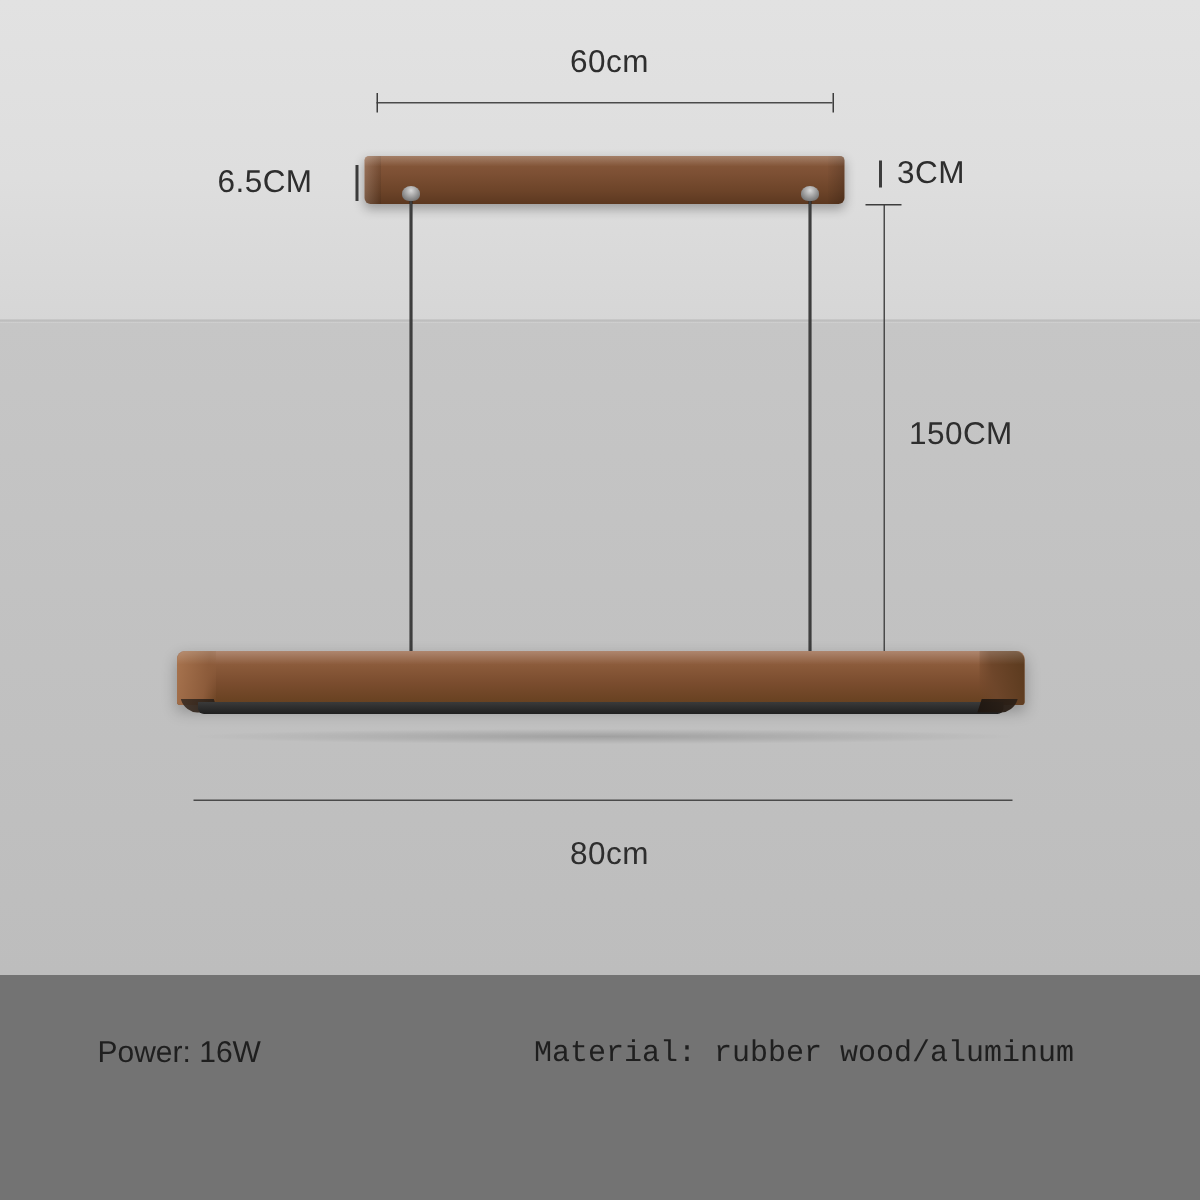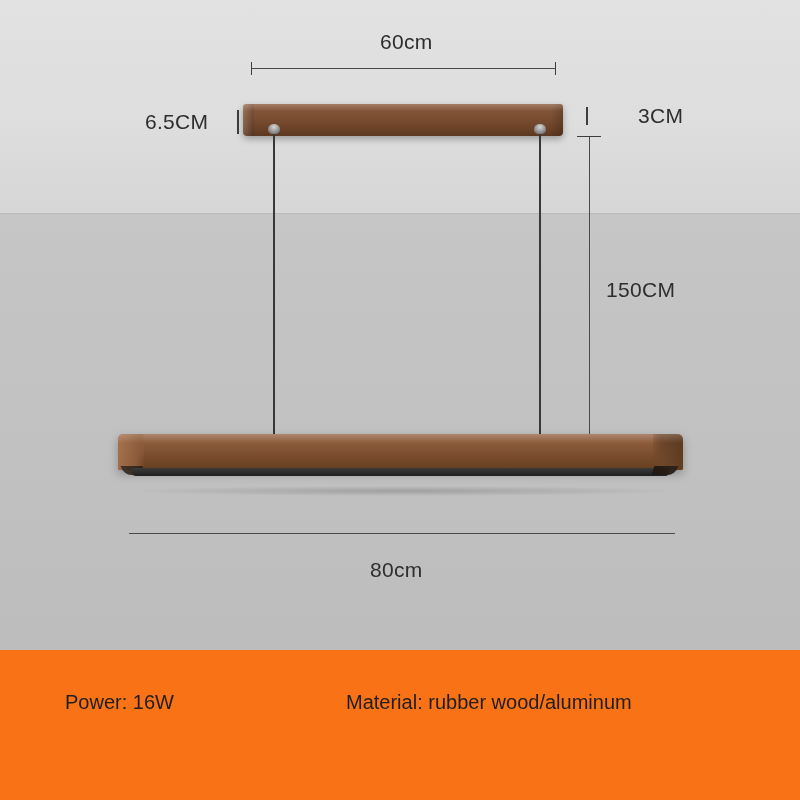--- a/index.html
+++ b/index.html
@@ -20,21 +20,21 @@
   .bg-bottom {
     position:absolute; left:0; top:215px; width:800px; height:435px;
     background: linear-gradient(180deg, #c6c6c6 0%, #c2c2c2 40%, #bdbdbd 100%);
   }
   .bg-shadowline {
     position:absolute; left:0; top:213px; width:800px; height:4px;
     background: linear-gradient(180deg, rgba(160,160,160,.55), rgba(160,160,160,0));
   }
   .info-panel {
     position:absolute; left:0; top:650px; width:800px; height:150px;
-    background:#f97316;
+    background:#737373;
   }
 
   
   .dimline-h {
     position:absolute; height:1px; background:#4a4a4a;
   }
   .dimline-v {
     position:absolute; width:1px; background:#4a4a4a;
   }
   .tick-v {
@@ -152,21 +152,21 @@
 
   <div class="dimline-h" style="left:251px; top:68px; width:304px;"></div>
   <div class="tick-v" style="left:251px; top:62px; height:13px;"></div>
   <div class="tick-v" style="left:555px; top:62px; height:13px;"></div>
   <div class="dim-label" style="left:380px; top:30px;">60cm</div>
 
   <div class="dim-label" style="left:145px; top:110px;">6.5CM</div>
   <div class="tick-v" style="left:237px; top:110px; height:24px; background:#3d3d3d; width:2px;"></div>
 
   <div class="tick-v" style="left:586px; top:107px; height:18px; background:#3d3d3d; width:2px;"></div>
-  <div class="dim-label" style="left:598px; top:104px;margin-left:40px;">3CM</div>
+  <div class="dim-label" style="left:598px; top:104px;">3CM</div>
 
   <div class="dimline-v" style="left:589px; top:136px; height:309px;"></div>
   <div class="tick-h" style="left:577px; top:136px; width:24px;"></div>
   <div class="tick-h" style="left:577px; top:445px; width:24px;"></div>
   <div class="dim-label" style="left:606px; top:278px;">150CM</div>
 
   <div class="canopy">
     <div class="canopy-endcap-l"></div>
     <div class="canopy-endcap-r"></div>
     <div class="mount-knob" style="left:25px;"></div>
@@ -183,22 +183,22 @@
     <div class="bar-body">
       <div class="bar-left-bevel"></div>
       <div class="bar-right-bevel"></div>
     </div>
     <div class="bar-diffuser-l"></div>
     <div class="bar-diffuser"></div>
     <div class="bar-diffuser-r"></div>
   </div>
 
   <div class="dimline-h" style="left:129px; top:533px; width:546px;"></div>
-  <div class="dim-label" style="left:370px; top:558px;">80cm</div>
+  <div class="dim-label" style="left:380px; top:558px;">80cm</div>
 
   <div class="info-panel">
     <div class="info-grid">
       <div class="info-cell" style="left:65px; top:41px;">Power: 16W</div>
-      <div class="info-cell" style="left:346px; top:41px;">Material: rubber wood/aluminum</div>
+      <div class="info-cell" style="left:356px; top:41px;font-family:Liberation Mono, monospace;">Material: rubber wood/aluminum</div>
     </div>
   </div>
 
 </div>
 
 </body></html>

